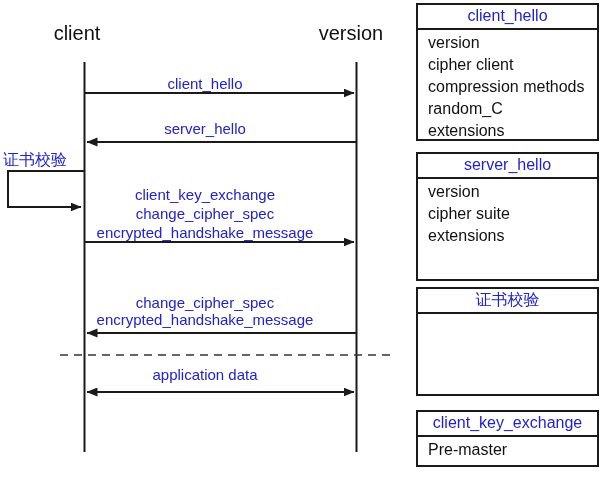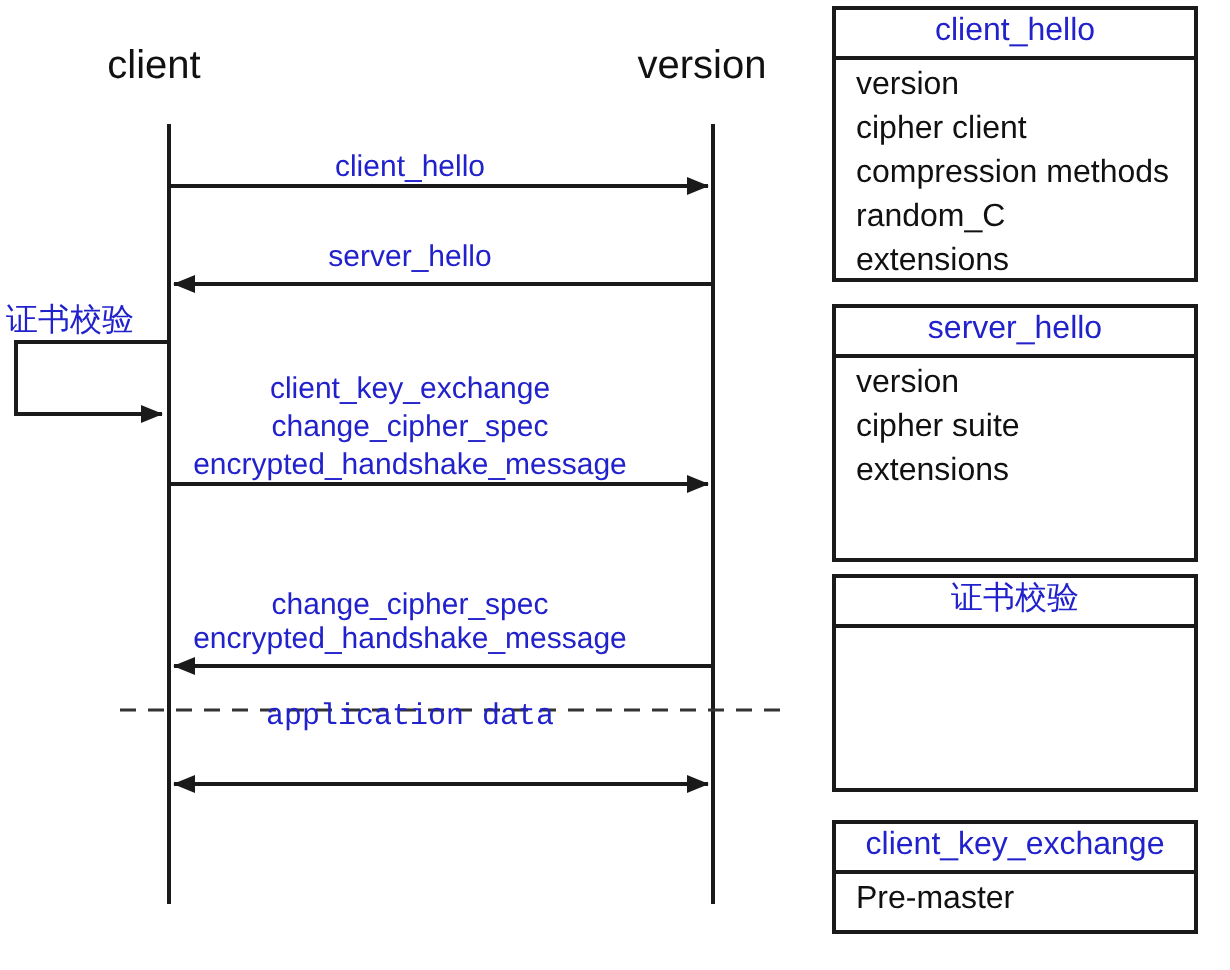--- a/index.html
+++ b/index.html
@@ -14,21 +14,21 @@
     font-size:20px; color:#111; }
   .actor-client { left:42px; }
   .actor-server { left:316px; }
 
   .msg-label { position:absolute; left:70px; width:270px; text-align:center;
     color:var(--blue); font-size:15px; line-height:19px; white-space:nowrap; }
   .msg-1 { top:74px; }
   .msg-2 { top:119px; }
   .msg-3 { top:185px; }
   .msg-4 { top:294px; line-height:17px; }
-  .msg-5 { top:349px;font-family:Liberation Mono, monospace; }
+  .msg-5 { top:365px; }
 
   .cert-label { position:absolute; left:3px; top:150px; font-size:16px;
     color:var(--blue); white-space:nowrap; }
 
   .infobox { position:absolute; left:416px; width:183px; box-sizing:border-box;
     border:2px solid var(--ink); background:#fff; }
   .infobox .hd { height:23px; line-height:22px; border-bottom:2px solid var(--ink);
     text-align:center; color:var(--blue); font-size:16px; white-space:nowrap; overflow:hidden; }
   .infobox .bd { padding:2px 4px 0 10px; color:#111; font-size:16px; }
   .infobox .bd div { line-height:22px; white-space:nowrap; }

